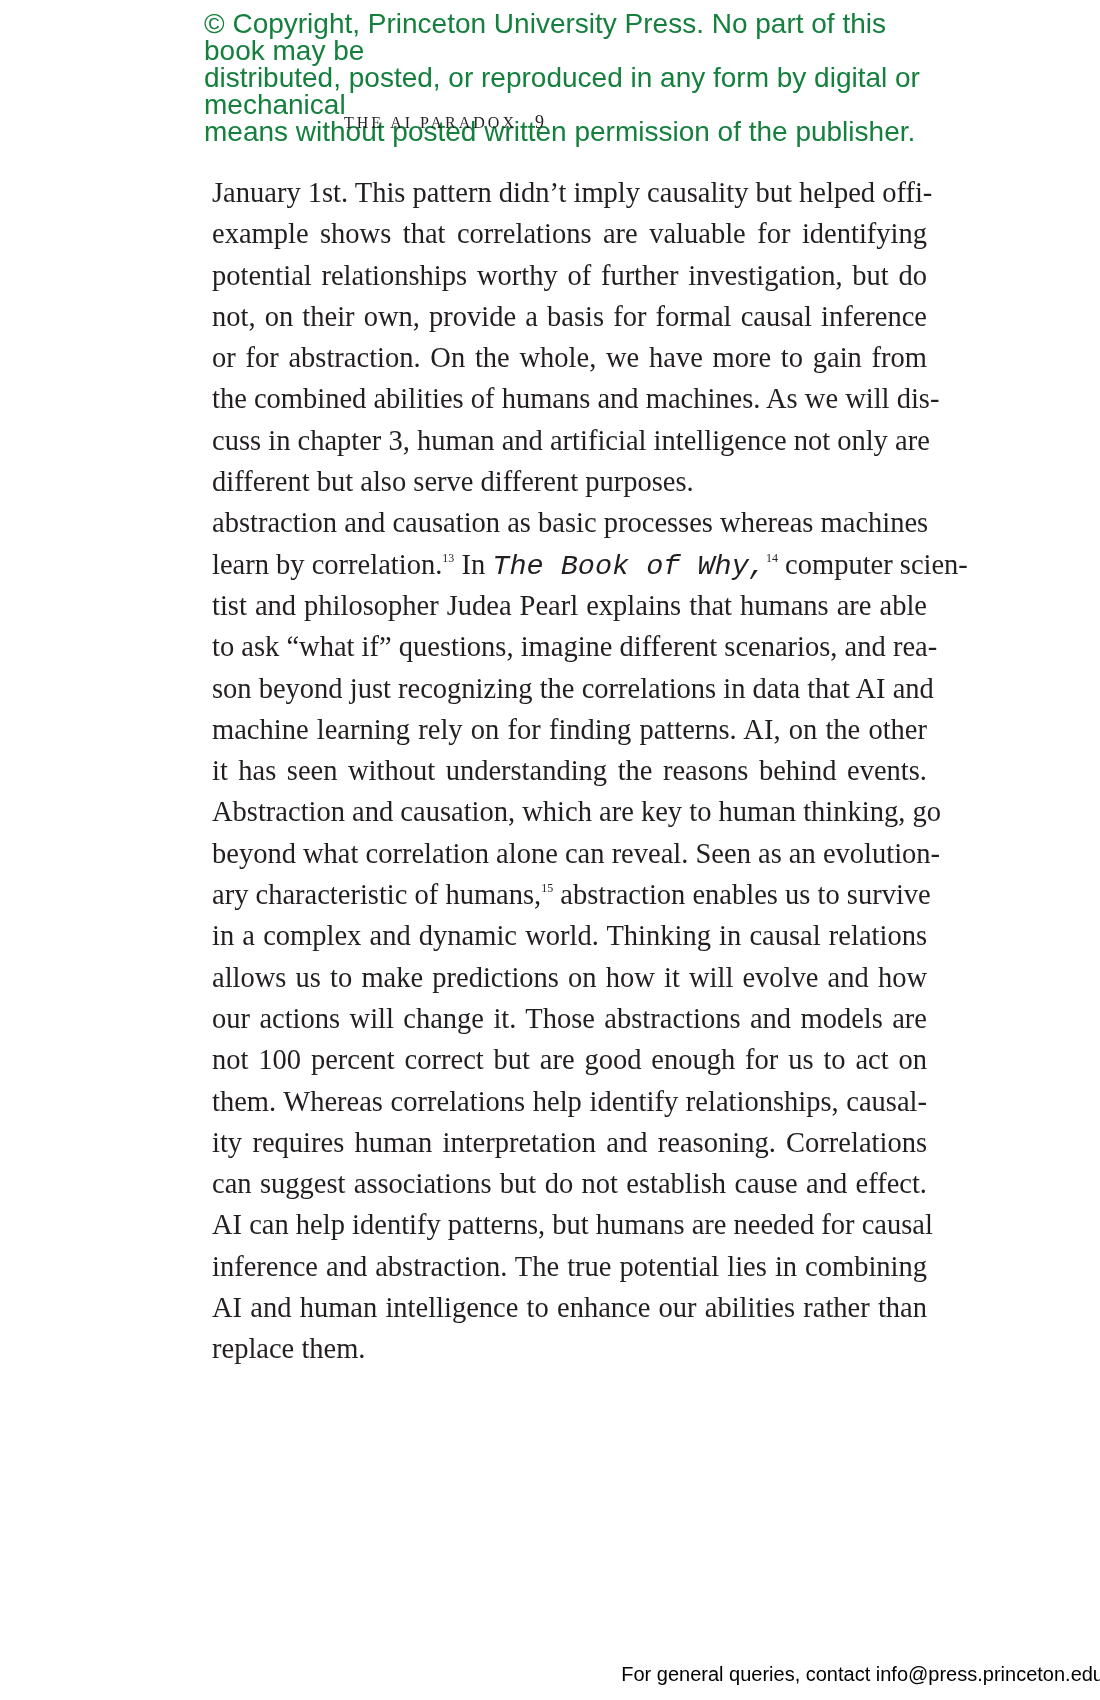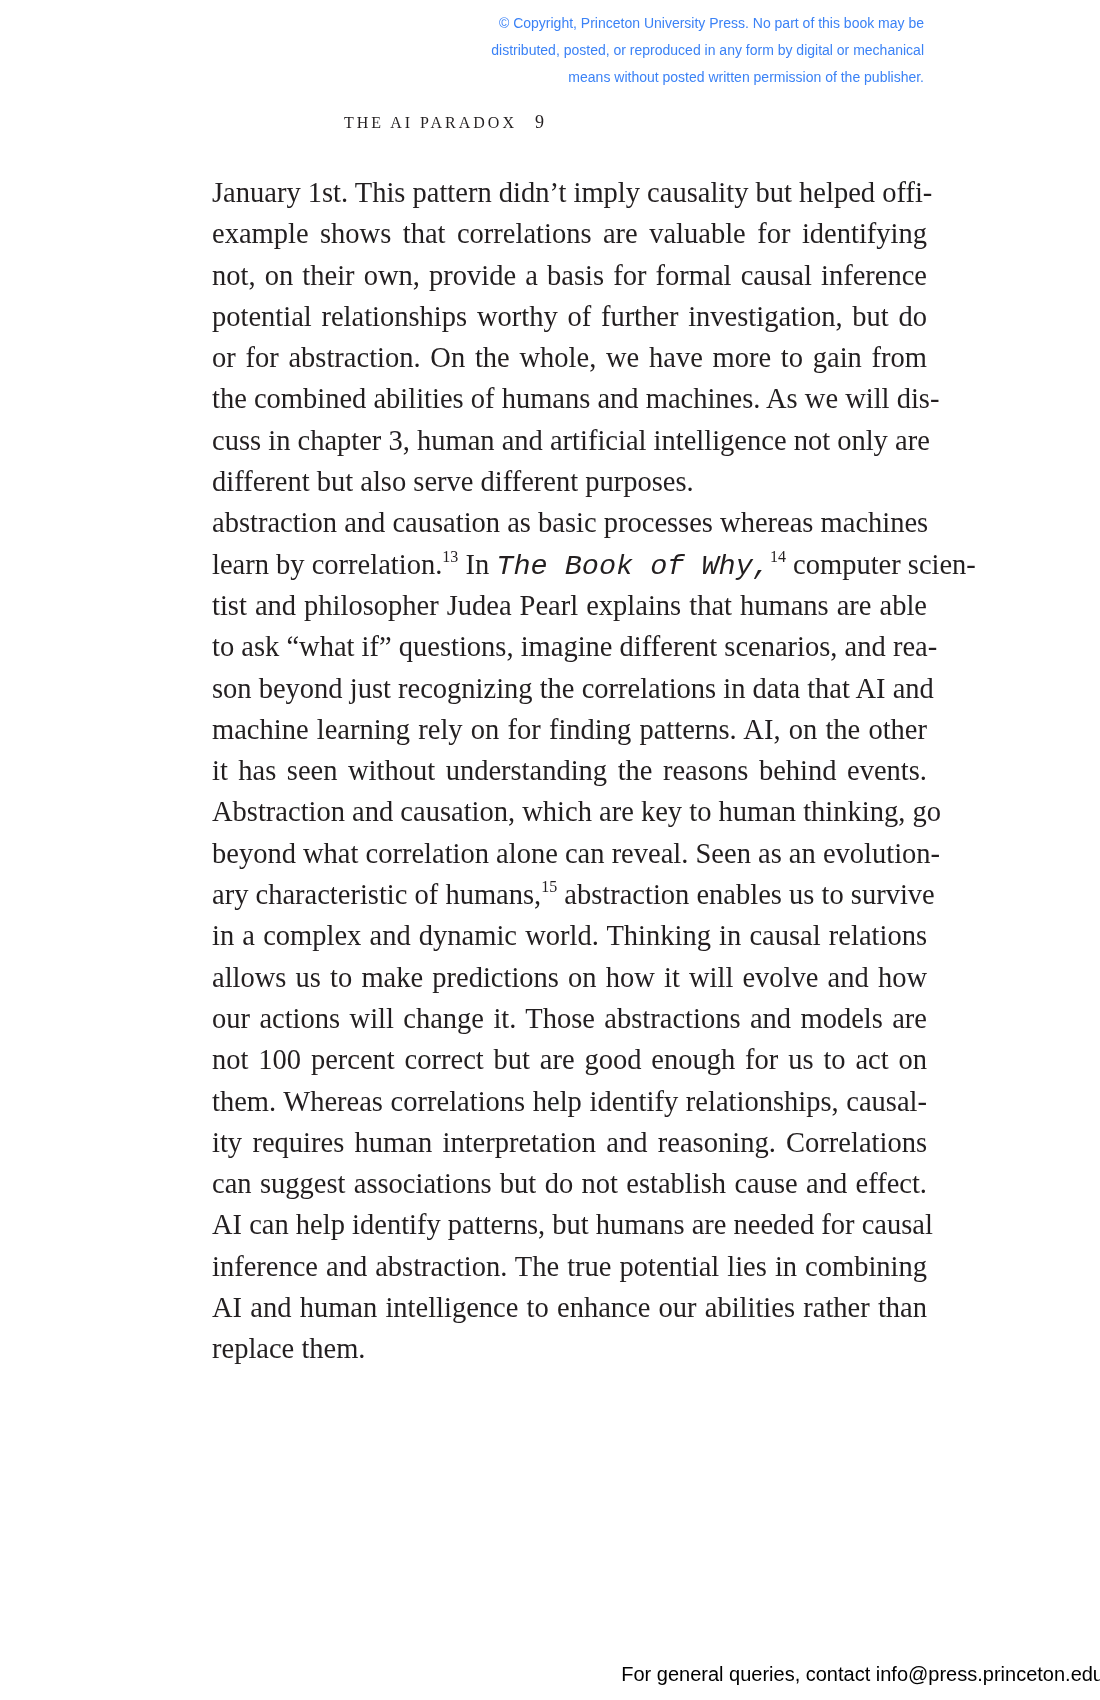--- a/index.html
+++ b/index.html
@@ -1,38 +1,38 @@
 <!DOCTYPE html>
 <html><head>
 <meta charset="utf-8">
 <style>
   html, body { margin: 0; padding: 0; background: #ffffff; }
   body { width: 1100px; height: 1700px; position: relative; overflow: hidden; color: #231f20; }
   .copyright {
     position: absolute; left: 204px; top: 10px; width: 720px;
-    font-family: "Liberation Sans", sans-serif; font-size: 14px; line-height: 27px; color: #3b82f6; text-align: right;
+    font-family: "Liberation Sans", sans-serif; font-size: 28px; line-height: 27px; color: #15803d;
   }
   .running-head {
     position: absolute; left: 0; width: 888px; top: 112px; text-align: center;
     font-family: "Liberation Serif", serif; font-size: 16px; letter-spacing: 3px; color: #231f20;
   }
   .running-head .pg { margin-left: 18px; letter-spacing: 0; font-size: 18px; }
   .body-text {
     position: absolute; left: 165px; top: 172px; width: 762px;
     font-family: "Liberation Serif", serif; font-size: 28.5px; color: #231f20;
   }
   .line {
     height: 41.3px; line-height: 41.3px; text-align: justify; text-align-last: justify;
     white-space: nowrap; overflow: visible; margin-left: 47px;
   }
   .line.indent { padding-left: 34px; }
   .line.last { text-align-last: left; }
   .line span { white-space: pre; }
   .line em { font-style: italic; font-family: Liberation Mono, monospace; }
-  sup { font-size: 16px; line-height: 0; vertical-align: 12px; }
+  sup { font-size: 12px; line-height: 0; vertical-align: 12px; }
   .footer {
     position: absolute; left: 4px; width: 1100px; top: 1663px; text-align: right;
     font-family: "Liberation Sans", sans-serif; font-size: 20px; color: #000;
   }
 </style>
 </head>
 <body>
 
 <div class="copyright">
   <div>© Copyright, Princeton University Press. No part of this book may be</div>
@@ -40,22 +40,22 @@
   <div>means without posted written permission of the publisher.</div>
 </div>
 
 <div class="running-head">
   <span>THE AI PARADOX</span><span class="pg">9</span>
 </div>
 
 <div class="body-text">
   <div class="line">January 1st. This pattern didn’t imply causality but helped offi-</div>
   <div class="line">example shows that correlations are valuable for identifying</div>
+  <div class="line">potential relationships worthy of further investigation, but do</div>
   <div class="line">not, on their own, provide a basis for formal causal inference</div>
-  <div class="line">potential relationships worthy of further investigation, but do</div>
   <div class="line">or for abstraction. On the whole, we have more to gain from</div>
   <div class="line">the combined abilities of humans and machines. As we will dis-</div>
   <div class="line">cuss in chapter 3, human and artificial intelligence not only are</div>
   <div class="line last">different but also serve different purposes.</div>
   <div class="line">abstraction and causation as basic processes whereas machines</div>
   <div class="line"><span>learn by correlation.</span><sup>13</sup><span> In </span><em>The Book of Why,</em><sup>14</sup><span> computer scien-</span></div>
   <div class="line">tist and philosopher Judea Pearl explains that humans are able</div>
   <div class="line">to ask “what if” questions, imagine different scenarios, and rea-</div>
   <div class="line">son beyond just recognizing the correlations in data that AI and</div>
   <div class="line">machine learning rely on for finding patterns. AI, on the other</div>

